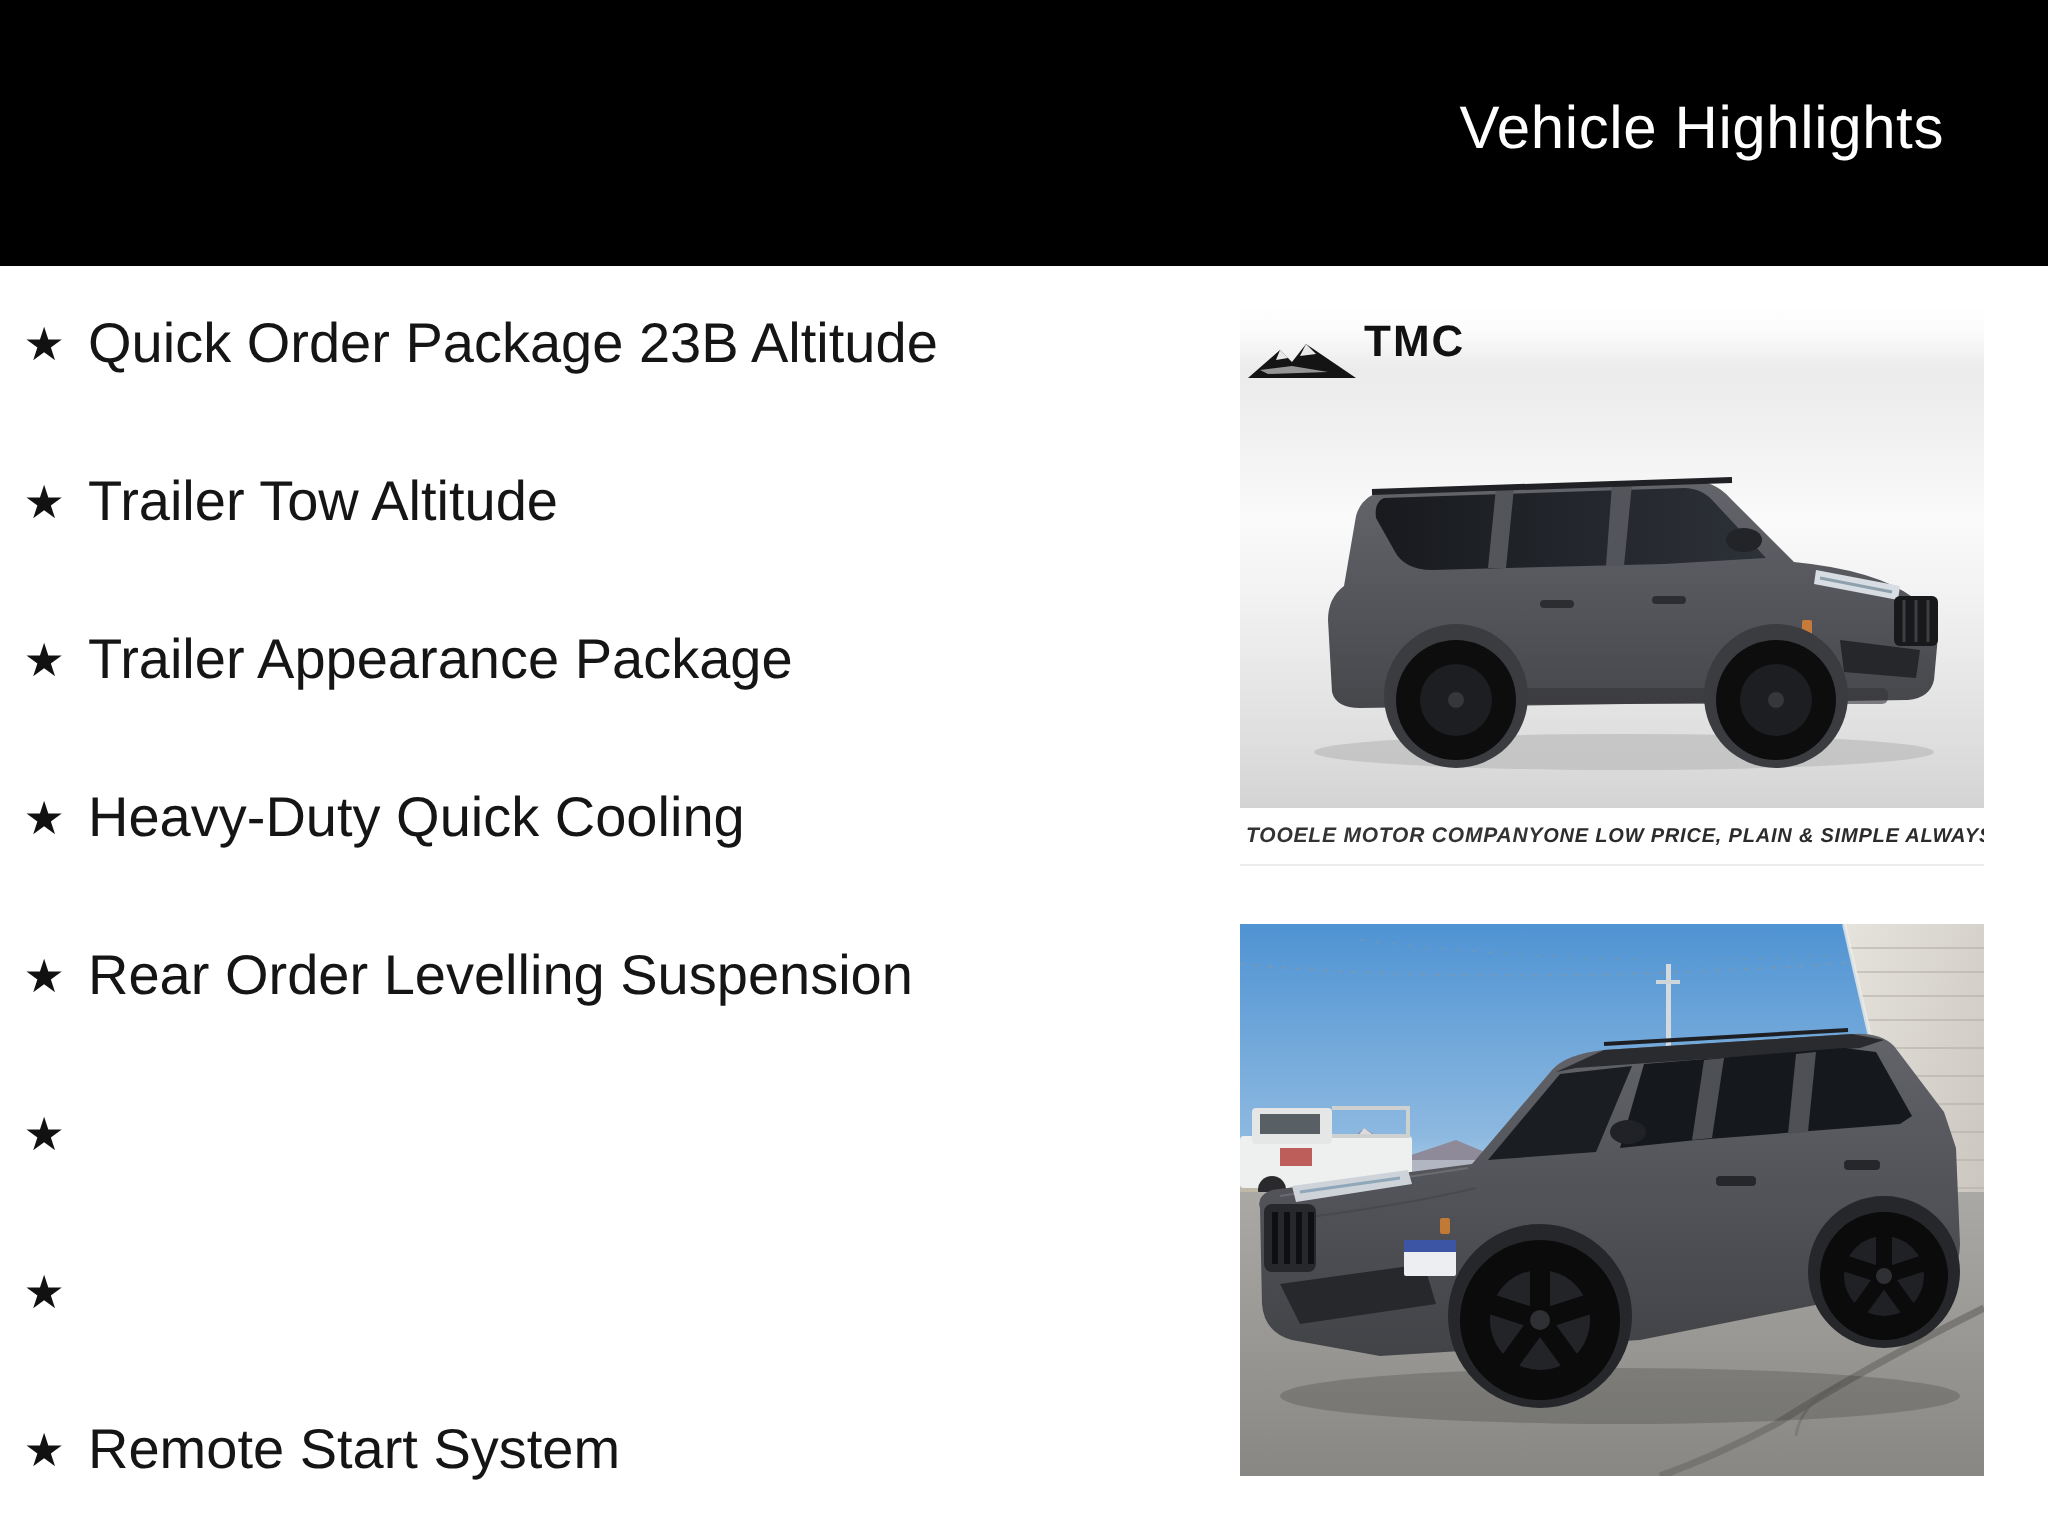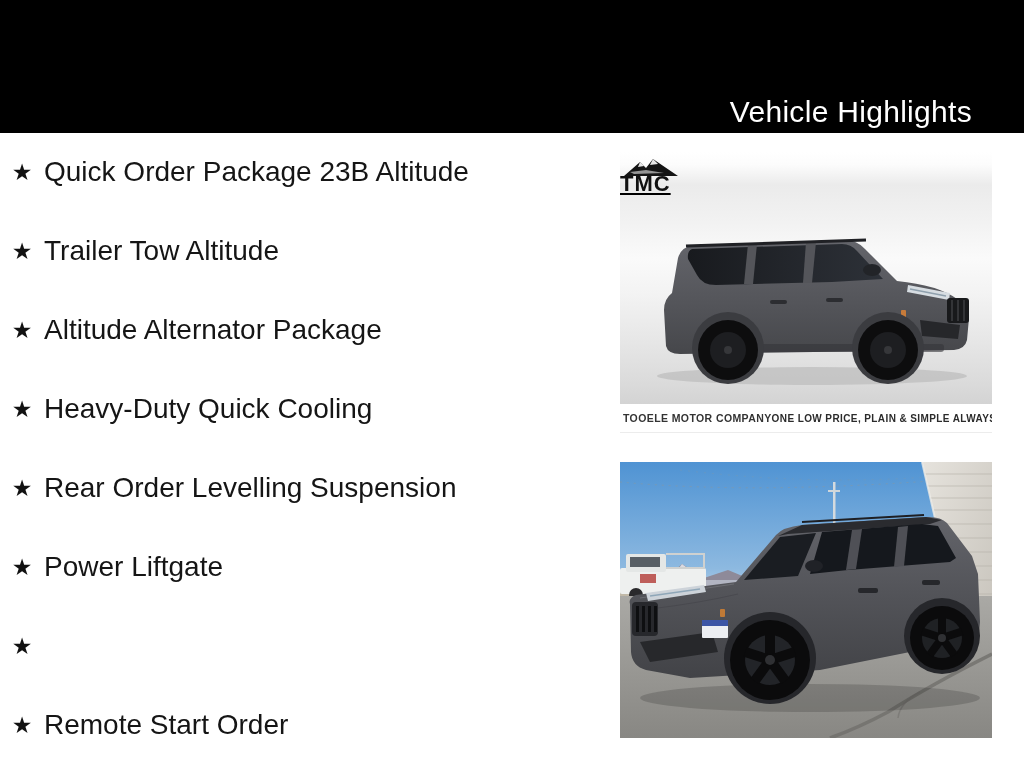--- a/index.html
+++ b/index.html
@@ -22,21 +22,20 @@
     background: #000000;
   }
   .topbar .title {
     position: absolute;
     right: 52px; top: 48px;
     font-size: 30px;
     font-weight: 400;
     letter-spacing: 0.3px;
     color: #ffffff;
     white-space: nowrap;
-    margin-top: 47px;
   }
 
   
   .features {
     position: absolute;
     left: 0; top: 133px;
     width: 600px;
     list-style: none;
   }
   .feature {
@@ -75,23 +74,22 @@
     position: relative;
     width: 372px; height: 253px;
     background: linear-gradient(180deg,
       #ffffff 0%, #fcfcfc 5%, #ebebeb 13%, #f1f1f1 26%,
       #fafafa 42%, #f3f3f3 56%, #e7e7e7 74%, #dadada 92%, #d3d3d3 100%);
   }
   .tmc-logo {
     position: absolute;
     left: 0; right: 0; top: 6px;
     display: flex;
-    flex-direction: column;
-    align-items: flex-start;
-    text-decoration: underline;
+    flex-direction: row;
+    align-items: flex-end;
   }
   .tmc-logo svg { display: block; margin-bottom: -7px; }
   .tmc-text {
     font-size: 22px;
     font-weight: 700;
     letter-spacing: 1px;
     color: #111111;
   }
   .car-svg { position: absolute; left: 0; top: 0; display: block; }
 
@@ -104,20 +102,21 @@
     align-items: center;
     justify-content: space-between;
     padding: 0 7px 0 3px;
   }
   .cap-left, .cap-right {
     font-size: 10.5px;
     font-weight: 700;
     letter-spacing: 0.4px;
     color: #333333;
     white-space: nowrap;
+    font-style: italic;
   }
   .cap-right { font-size: 10px; color: #2b2b2b; }
 
   .lot-svg { display: block; }
 </style>
 </head>
 <body>
 
 <div class="page">
 
@@ -129,40 +128,39 @@
     <li class="feature">
       <span class="star">★</span>
       <span class="ftext">Quick Order Package 23B Altitude</span>
     </li>
     <li class="feature">
       <span class="star">★</span>
       <span class="ftext">Trailer Tow Altitude</span>
     </li>
     <li class="feature">
       <span class="star">★</span>
-      <span class="ftext">Altitude Alternator Package</span>
+      <span class="ftext">Trailer Appearance Package</span>
     </li>
     <li class="feature">
       <span class="star">★</span>
       <span class="ftext">Heavy-Duty Quick Cooling</span>
     </li>
     <li class="feature">
       <span class="star">★</span>
       <span class="ftext">Rear Order Levelling Suspension</span>
     </li>
     <li class="feature">
       <span class="star">★</span>
-      <span class="ftext">Power Liftgate</span>
-    </li>
-    <li class="feature">
-      <span class="star">★</span>
-    </li>
-    <li class="feature">
-      <span class="star">★</span>
-      <span class="ftext">Remote Start Order</span>
+    </li>
+    <li class="feature">
+      <span class="star">★</span>
+    </li>
+    <li class="feature">
+      <span class="star">★</span>
+      <span class="ftext">Remote Start System</span>
     </li>
   </ul>
 
   <figure class="photo photo-studio">
     <div class="studio-img">
 
       <div class="tmc-logo">
         <svg width="62" height="20" viewBox="0 0 62 20">
           <path d="M4,18 L20,4 L26,10 L33,1 L58,18 Z" fill="#141414"></path>
           <path d="M20,4 L24,8 L18,9 Z" fill="#ffffff" opacity="0.9"></path>

